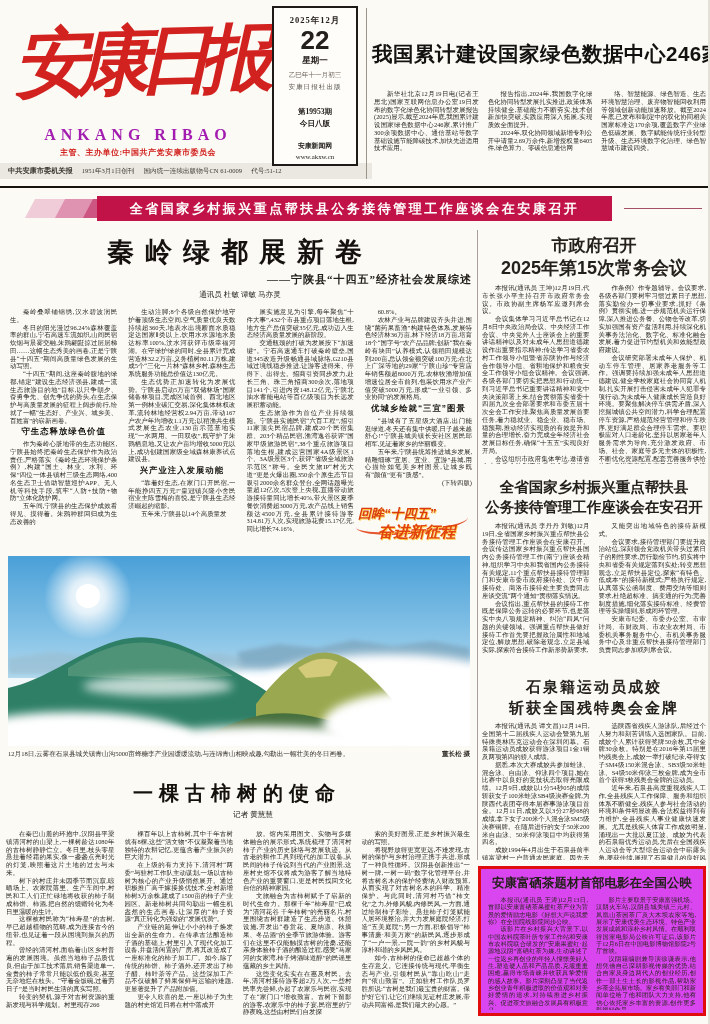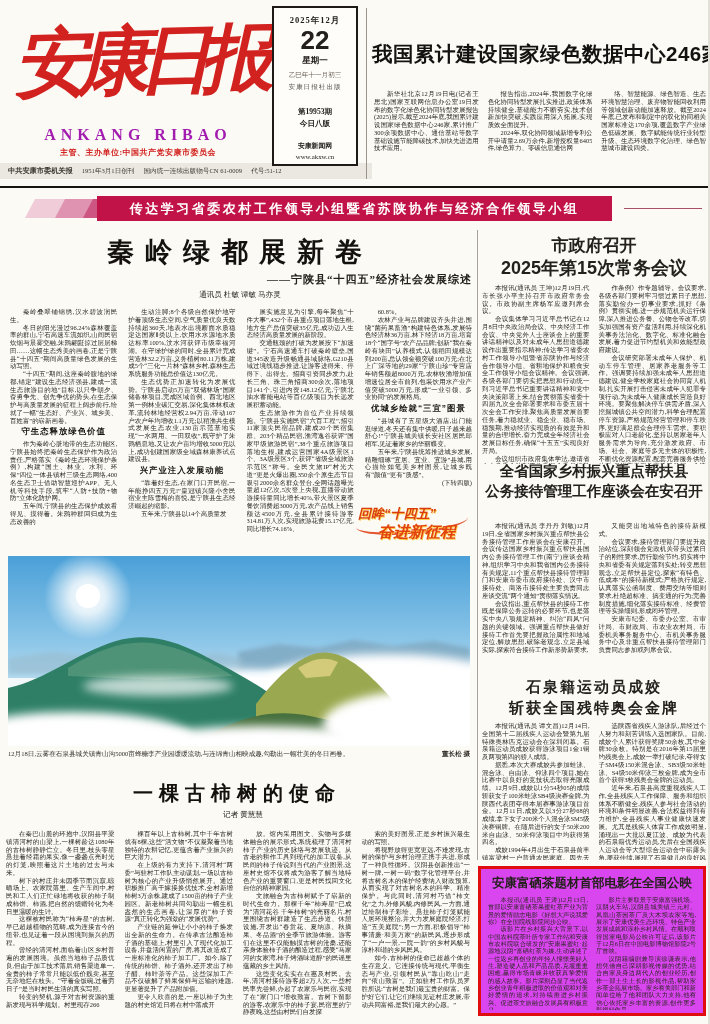--- a/index.html
+++ b/index.html
@@ -60,41 +60,41 @@
              text-shadow:.7px .7px 0 #ffd04d;white-space:nowrap;font-family:"Liberation Sans",sans-serif;}
   .badge .l2{position:absolute;left:22px;top:17px;font-size:15.5px;font-weight:bold;font-style:italic;color:#e2420d;
              text-shadow:.8px .8px 0 #ffd04d;white-space:nowrap;font-family:"Liberation Sans",sans-serif;}
   
   .vdiv-main{left:477px;top:230px;width:1px;height:630px;background:#a9a199;}
   .gov-t1{left:482px;top:234px;width:224px;text-align:center;font-size:17px;font-weight:bold;
           font-family:"Liberation Sans",sans-serif;}
   .gov-t2{left:482px;top:256px;width:224px;text-align:center;font-size:18px;font-weight:bold;
           font-family:"Liberation Sans",sans-serif;white-space:nowrap;}
   .gov-cols{left:482px;top:284px;width:224px;height:180px;display:flex;gap:9px;}
-  .forum-t{left:480px;top:461px;width:228px;text-align:center;font-size:14.5px;font-weight:bold;line-height:20px;
+  .forum-t{left:480px;top:477px;width:228px;text-align:center;font-size:14.5px;font-weight:bold;line-height:20px;
            font-family:"Liberation Sans",sans-serif;}
   .forum-cols{left:482px;top:522px;width:224px;height:142px;display:flex;gap:9px;}
   .ath-t{left:480px;top:676px;width:228px;text-align:center;font-size:15px;font-weight:bold;line-height:21px;
          letter-spacing:2px;font-family:"Liberation Sans",sans-serif;}
   .ath-cols{left:482px;top:722px;width:224px;height:138px;display:flex;gap:9px;}
   .moviebox{left:478px;top:866px;width:228px;height:150px;border:3px solid #df0d0d;background:#d946ef;
             box-sizing:border-box;padding:4px 7px;}
   .movie-t{text-align:center;font-size:12.5px;font-weight:bold;margin:2px 0 4px 0;white-space:nowrap;
            font-family:"Liberation Sans",sans-serif;}
   .movie-cols{display:flex;gap:8px;height:114px;}
   .movie-cols .stx{font-size:6.2px;line-height:7.35px;}
   
   .photo{left:8px;top:556px;width:462px;height:190px;}
   .photo svg{display:block;width:100%;height:100%;}
   .caption-row{left:8px;top:750px;width:462px;display:flex;justify-content:space-between;font-size:6.6px;color:#35302a;}
   .caption-row .credit{font-weight:bold;white-space:nowrap;margin-left:8px;}
   
   .per-title{left:0;top:780px;width:474px;text-align:center;font-size:20px;font-weight:bold;letter-spacing:6px;
              color:#14110d;}
-  .per-by{left:6px;top:810px;width:474px;text-align:center;font-size:7.6px;}
+  .per-by{left:16px;top:810px;width:474px;text-align:center;font-size:7.6px;}
   .per-cols{left:6px;top:830px;width:464px;height:190px;display:flex;gap:10px;}
   .page-edge{right:0;top:0;width:2px;height:1024px;background:#e3e0d8;}
 </style>
 </head>
 <body>
 
 <div class="page">
 
   <div class="abs calli">安康日报</div>
   <div class="abs latin">ANKANG RIBAO</div>
@@ -130,21 +130,21 @@
       </div>
     <div class="stx">
         <p>络、智慧能源、绿色智造、生态环境智慧治理、废弃物智能回收利用等领域创新动能加速释放。截至2024年底,已发布和制定中的双化协同相关国家标准达170余项,覆盖数字产业绿色低碳发展、数字赋能传统行业转型升级、生态环境数字化治理、绿色智慧城市建设四类。</p>
       </div>
   </div>
   <div class="abs hrule"></div>
 
   <div class="abs bn-s1"></div>
   <div class="abs bn-s2"></div>
   <div class="abs bn-s3"></div>
-  <div class="abs bn-bar">传达学习省委农村工作领导小组暨省苏陕协作与经济合作领导小组</div>
+  <div class="abs bn-bar">全省国家乡村振兴重点帮扶县公务接待管理工作座谈会在安康召开</div>
   <div class="abs bn-line"></div>
 
   <div class="abs lead-title">秦岭绿都展新卷</div>
   <div class="abs lead-sub">——宁陕县“十四五”经济社会发展综述</div>
   <div class="abs lead-by">通讯员 杜敏 谭敏 马亦灵</div>
   <div class="abs lead-cols">
     <div class="stx">
         <p>秦岭叠翠铺锦绣,汉水碧波润民生。</p>
         <p>冬日的阳光漫过96.24%森林覆盖率的群山,宁石高速车流如织,山间民宿炊烟与晨雾交融,朱鹮翩跹掠过层层梯田……这幅生态秀美的画卷,正是宁陕县“十四五”期间高质量绿色发展的生动写照。</p>
         <p>“十四五”期间,这座秦岭腹地的绿都,锚定“建设生态经济强县,建成一流生态旅游目的地”目标,以只争朝夕、奋勇争先、创先争优的势头,在生态保护与高质量发展的征程上阔步前行,绘就了一幅“生态好、产业兴、城乡美、百姓富”的崭新画卷。</p>

